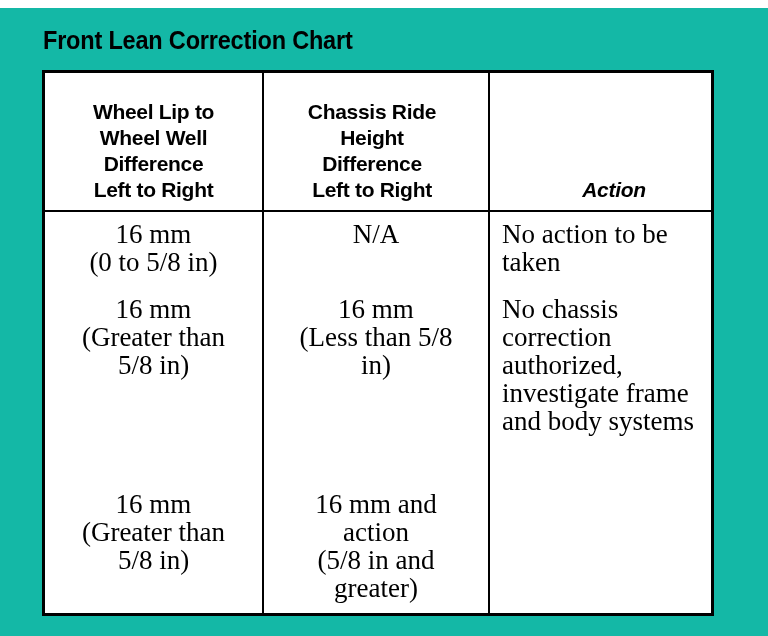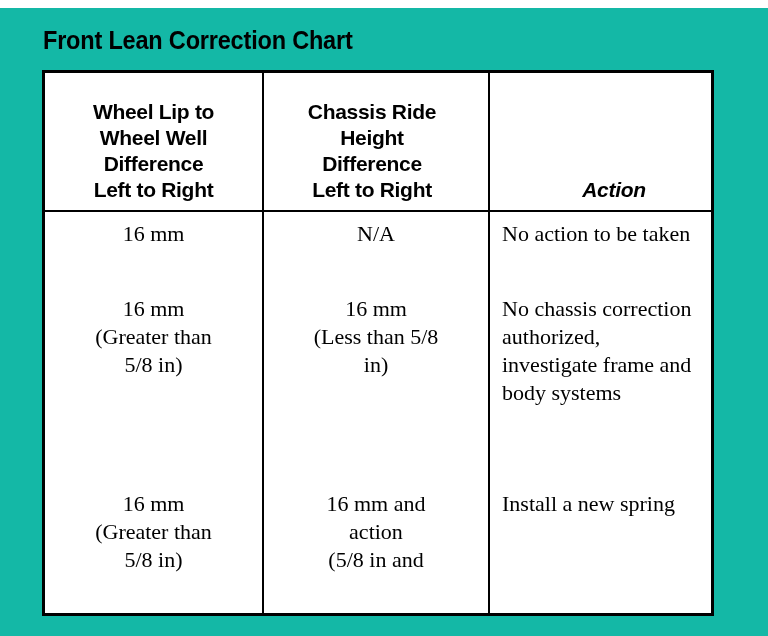--- a/index.html
+++ b/index.html
@@ -119,21 +119,21 @@
     top: 139px;
     bottom: 0;
   }
 
   .bodycol {
     position: absolute;
     top: 0;
     bottom: 0;
     box-sizing: border-box;
     font-family: "Liberation Serif", "DejaVu Serif", serif;
-    font-size: 22px;
+    font-size: 27px;
     line-height: 28px;
     color: #000000;
   }
   .bodycol.c1 { left: 0px;   width: 217px; text-align: center; padding: 0 6px; }
   .bodycol.c2 { left: 219px; width: 224px; text-align: center; padding: 0 6px; }
   .bodycol.c3 { left: 445px; width: 221px; text-align: left;   padding: 0 0 0 20px; }
 
   .cell {
     position: absolute;
     left: 0;
@@ -187,20 +187,21 @@
         </div>
 
       </div>
 
       <div class="body-area">
 
         <div class="bodycol c1">
 
           <div class="cell r1">
             <span class="bline">16 mm</span>
+            <span class="bline">(0 to 5/8 in)</span>
           </div>
 
           <div class="cell r2">
             <span class="bline">16 mm</span>
             <span class="bline">(Greater than</span>
             <span class="bline">5/8 in)</span>
           </div>
 
           <div class="cell r3">
             <span class="bline">16 mm</span>
@@ -219,37 +220,35 @@
           <div class="cell r2">
             <span class="bline">16 mm</span>
             <span class="bline">(Less than 5/8</span>
             <span class="bline">in)</span>
           </div>
 
           <div class="cell r3">
             <span class="bline">16 mm and</span>
             <span class="bline">action</span>
             <span class="bline">(5/8 in and</span>
+            <span class="bline">greater)</span>
           </div>
 
         </div>
 
         <div class="bodycol c3">
 
           <div class="cell r1">
             <span class="bline">No action to be taken</span>
           </div>
 
           <div class="cell r2">
             <span class="bline">No chassis correction authorized, investigate frame and body systems</span>
           </div>
 
-          <div class="cell r3">
-            <span class="bline">Install a new spring</span>
-          </div>
 
         </div>
 
       </div>
 
     </div>
   </div>
 
 </div>
 

